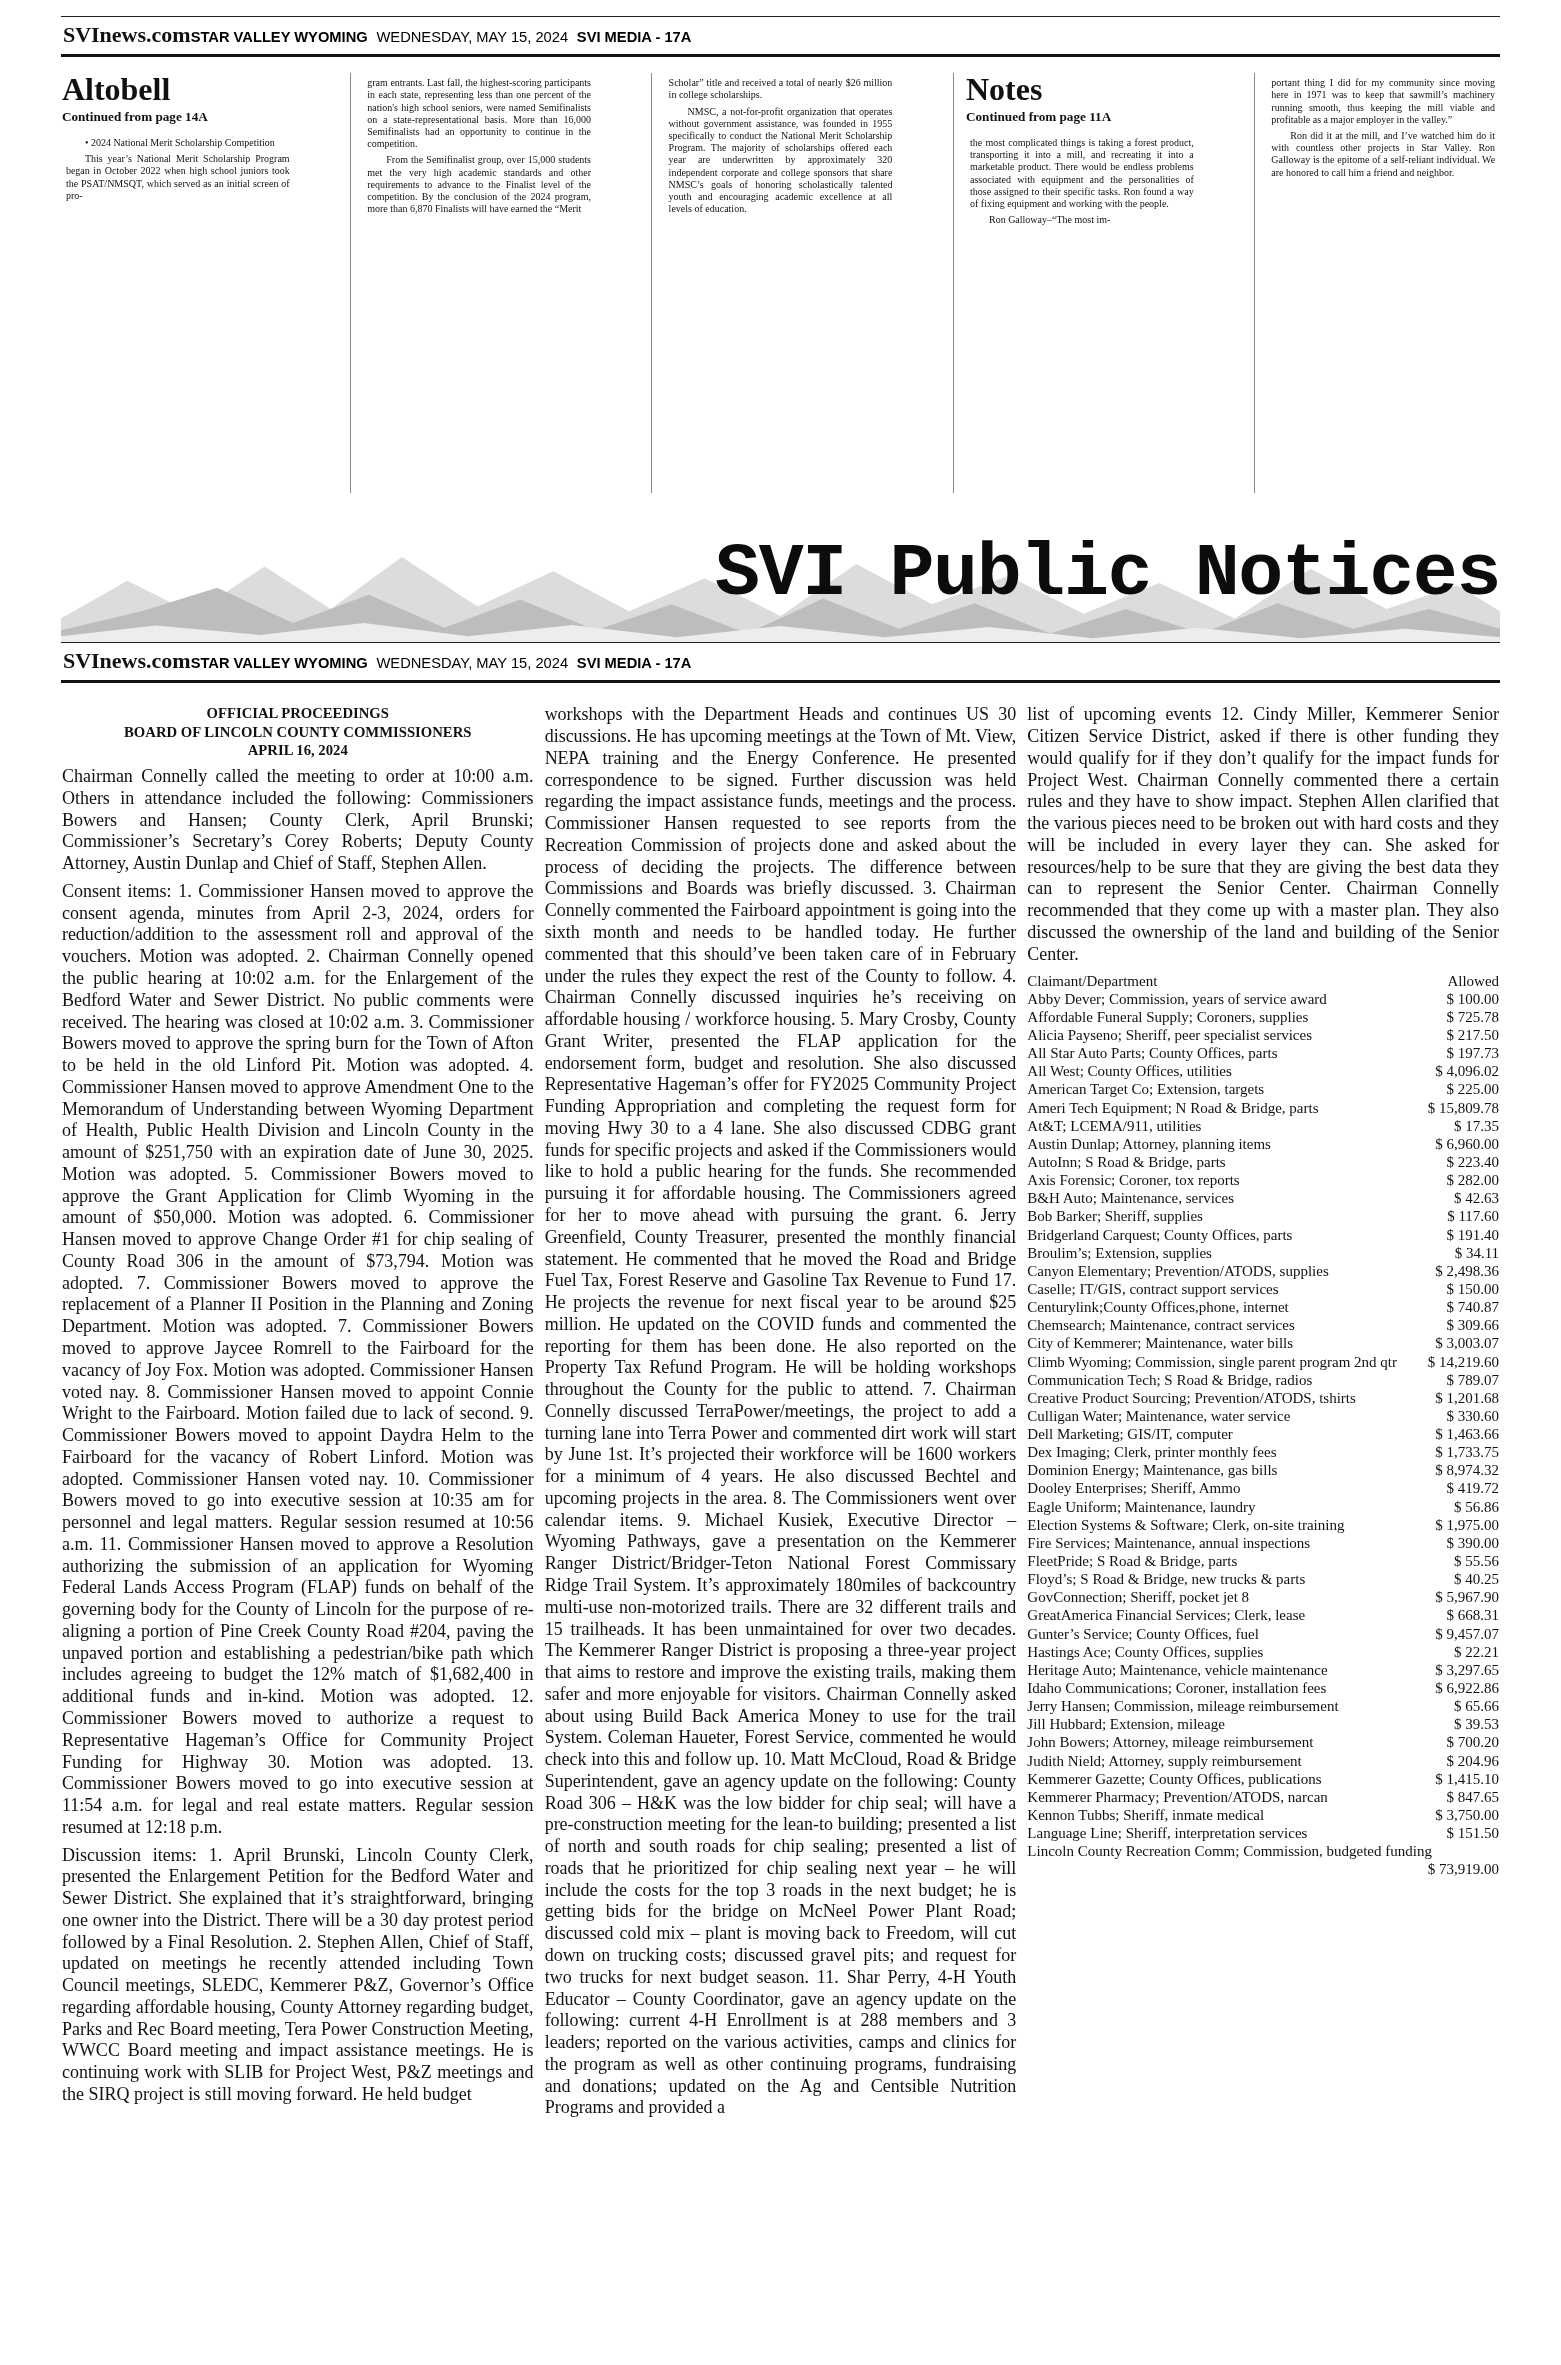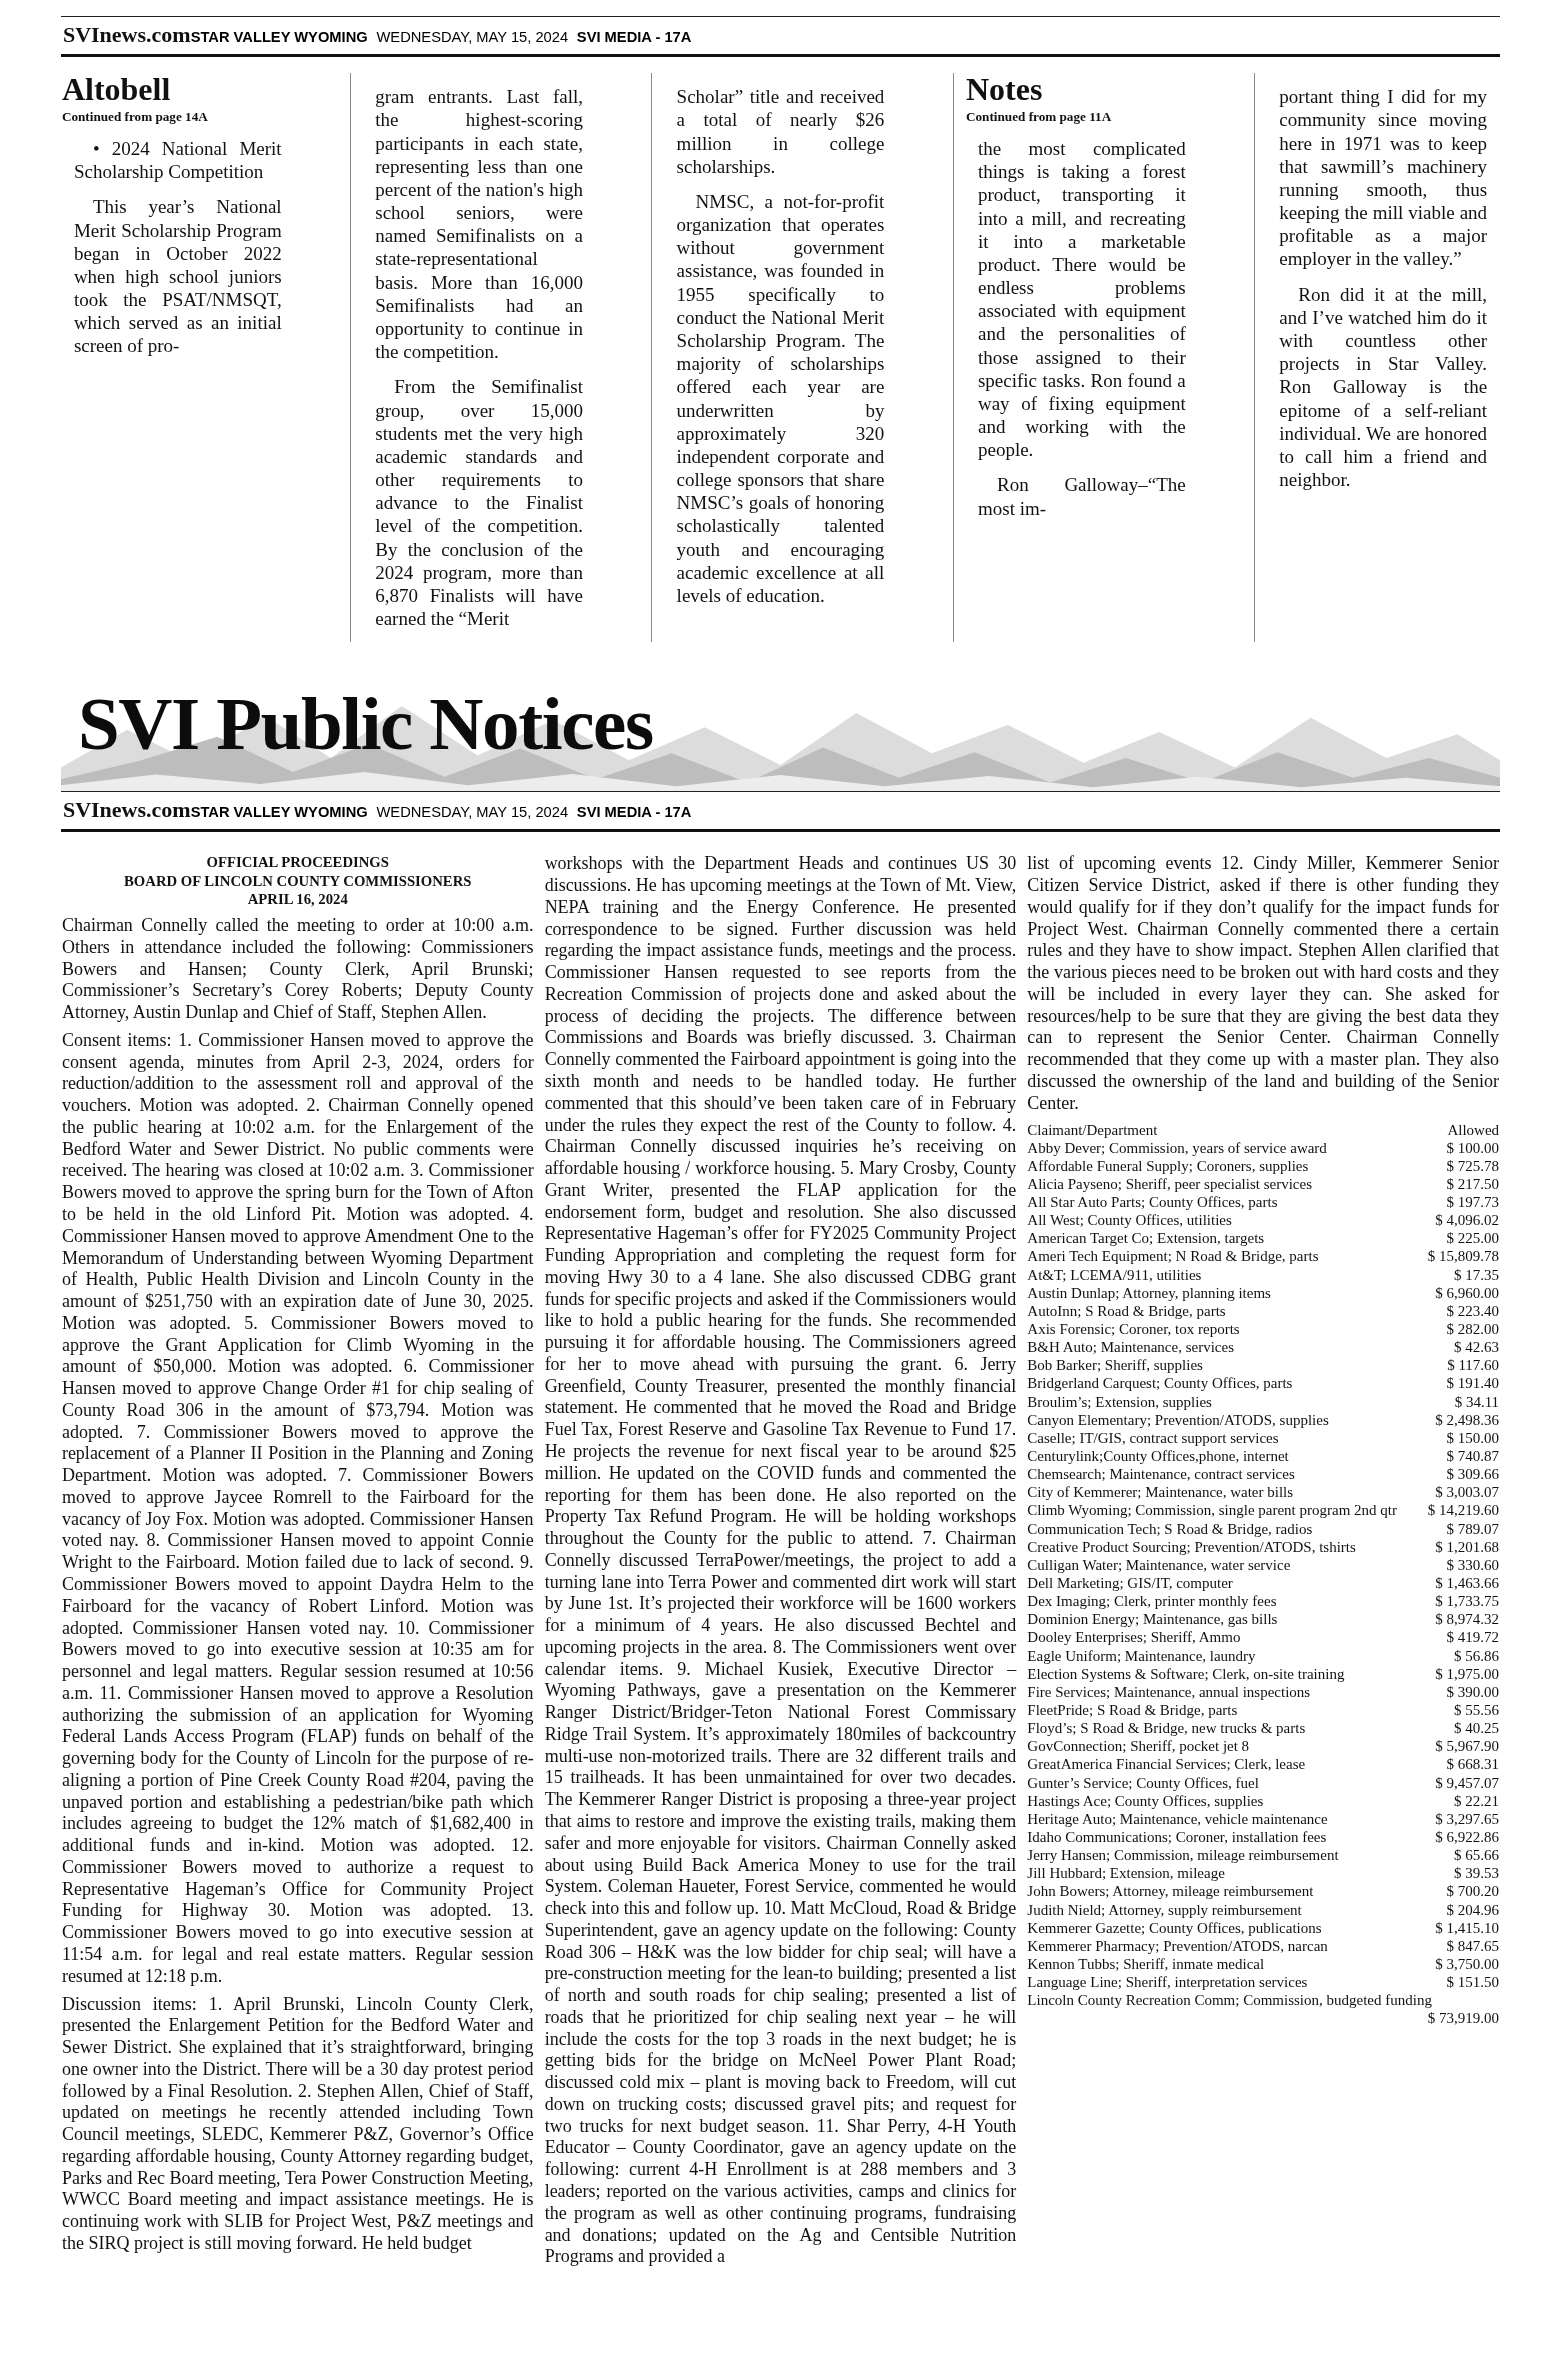--- a/index.html
+++ b/index.html
@@ -23,31 +23,31 @@
   .dateline .strong { color:#000; font-weight:normal; margin:0 4.7px; }
 
   
   .articles { display:flex; padding:16px 0 28px; min-height:464px;gap:44px; }
   .acol { flex:1 1 0; padding:0 12.3px; }
   .acol:first-child { padding-left:0.9px; }
   .acol:last-child { padding-right:0.9px; }
   .acol + .acol { border-left:0.5px solid #8a8a8a; }
   .article-title { font-size:32px; font-weight:bold; line-height:1.05; }
   .article-continued { font-size:13.2px; font-weight:bold; margin:1.9px 0 12.3px; }
-  .atext p { font-size:19px; line-height:1.22; text-align:justify; margin:12px; }
+  .atext p { font-size:10px; line-height:1.22; text-align:justify; margin:4px; }
   .atext p + p { text-indent:19px; }
   .indent-all p { text-indent:19px; }
 
   
   .banner { position:relative; height:118px; margin-top:2.8px; overflow:hidden; }
   .banner svg { position:absolute; left:0; right:0; bottom:0; width:100%; height:100%; }
   .banner h1 {
     position:relative; z-index:2; font-size:75px; font-weight:bold;
     letter-spacing:-1.4px; padding:13.2px 0 0 17px; line-height:1;
-    font-family:Liberation Serif, serif; color:#0c0c0c;
+    font-family:Liberation Mono, monospace; color:#0c0c0c;text-align:right;
   }
 
   
   .notices-body { display:flex; gap:11px; padding:21px 0.9px 0; }
   .ncol { flex:1 1 0; min-width:0; }
   .ncol-head { text-align:center; font-weight:bold; font-size:14.7px; line-height:1.25; }
   .ntext p { font-size:18px; line-height:1.21; text-align:justify; margin:0 0 6px; }
   .ncol-head + .ntext { margin-top:6.6px; }
 
   

